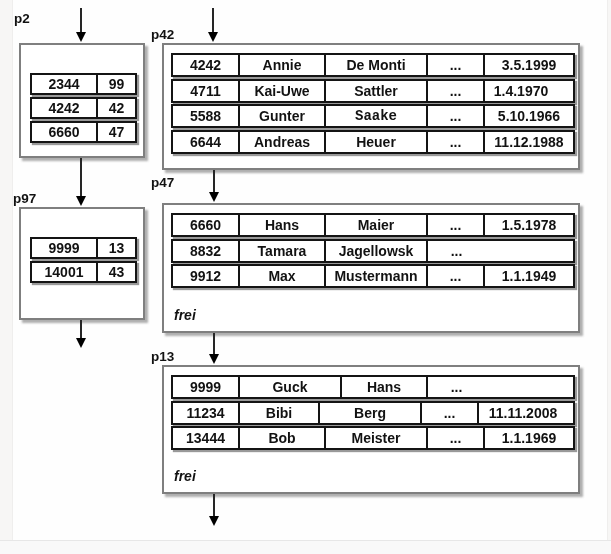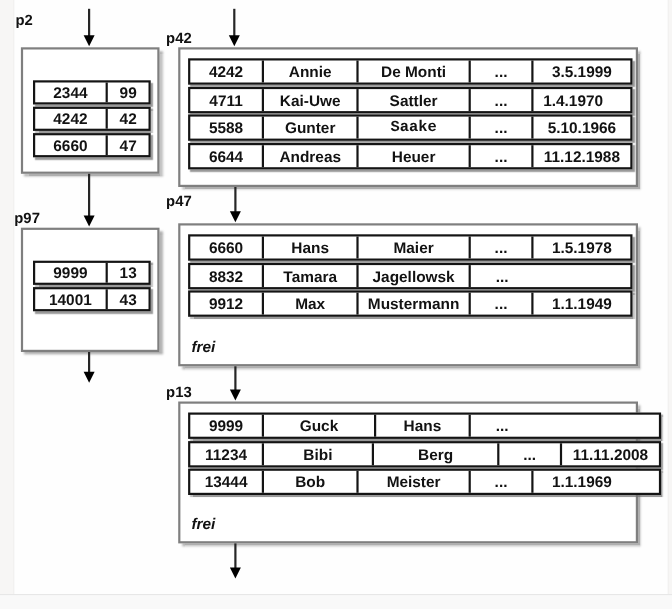--- a/index.html
+++ b/index.html
@@ -185,22 +185,22 @@
 <div class="page-box box-p13">
   <div class="tbl tbl-big">
       <div class="trow">
         <div class="tcell" style="width: 67px;">9999</div>
         <div class="tcell" style="width: 102px;">Guck</div>
         <div class="tcell" style="width: 86px;">Hans</div>
         <div class="tcell" style="width: 57px;">...</div>
       </div>
       <div class="trow">
         <div class="tcell" style="width: 67px;">11234</div>
-        <div class="tcell" style="width: 100px;">Bibi</div>
-        <div class="tcell" style="width: 114px;">Berg</div>
+        <div class="tcell" style="width: 80px;">Bibi</div>
+        <div class="tcell" style="width: 102px;">Berg</div>
         <div class="tcell" style="width: 57px;">...</div>
         <div class="tcell" style="width: 88px;">11.11.2008</div>
       </div>
       <div class="trow">
         <div class="tcell" style="width: 67px;">13444</div>
         <div class="tcell" style="width: 86px;">Bob</div>
         <div class="tcell" style="width: 102px;">Meister</div>
         <div class="tcell" style="width: 57px;">...</div>
         <div class="tcell" style="width: 88px;">1.1.1969</div>
       </div>

